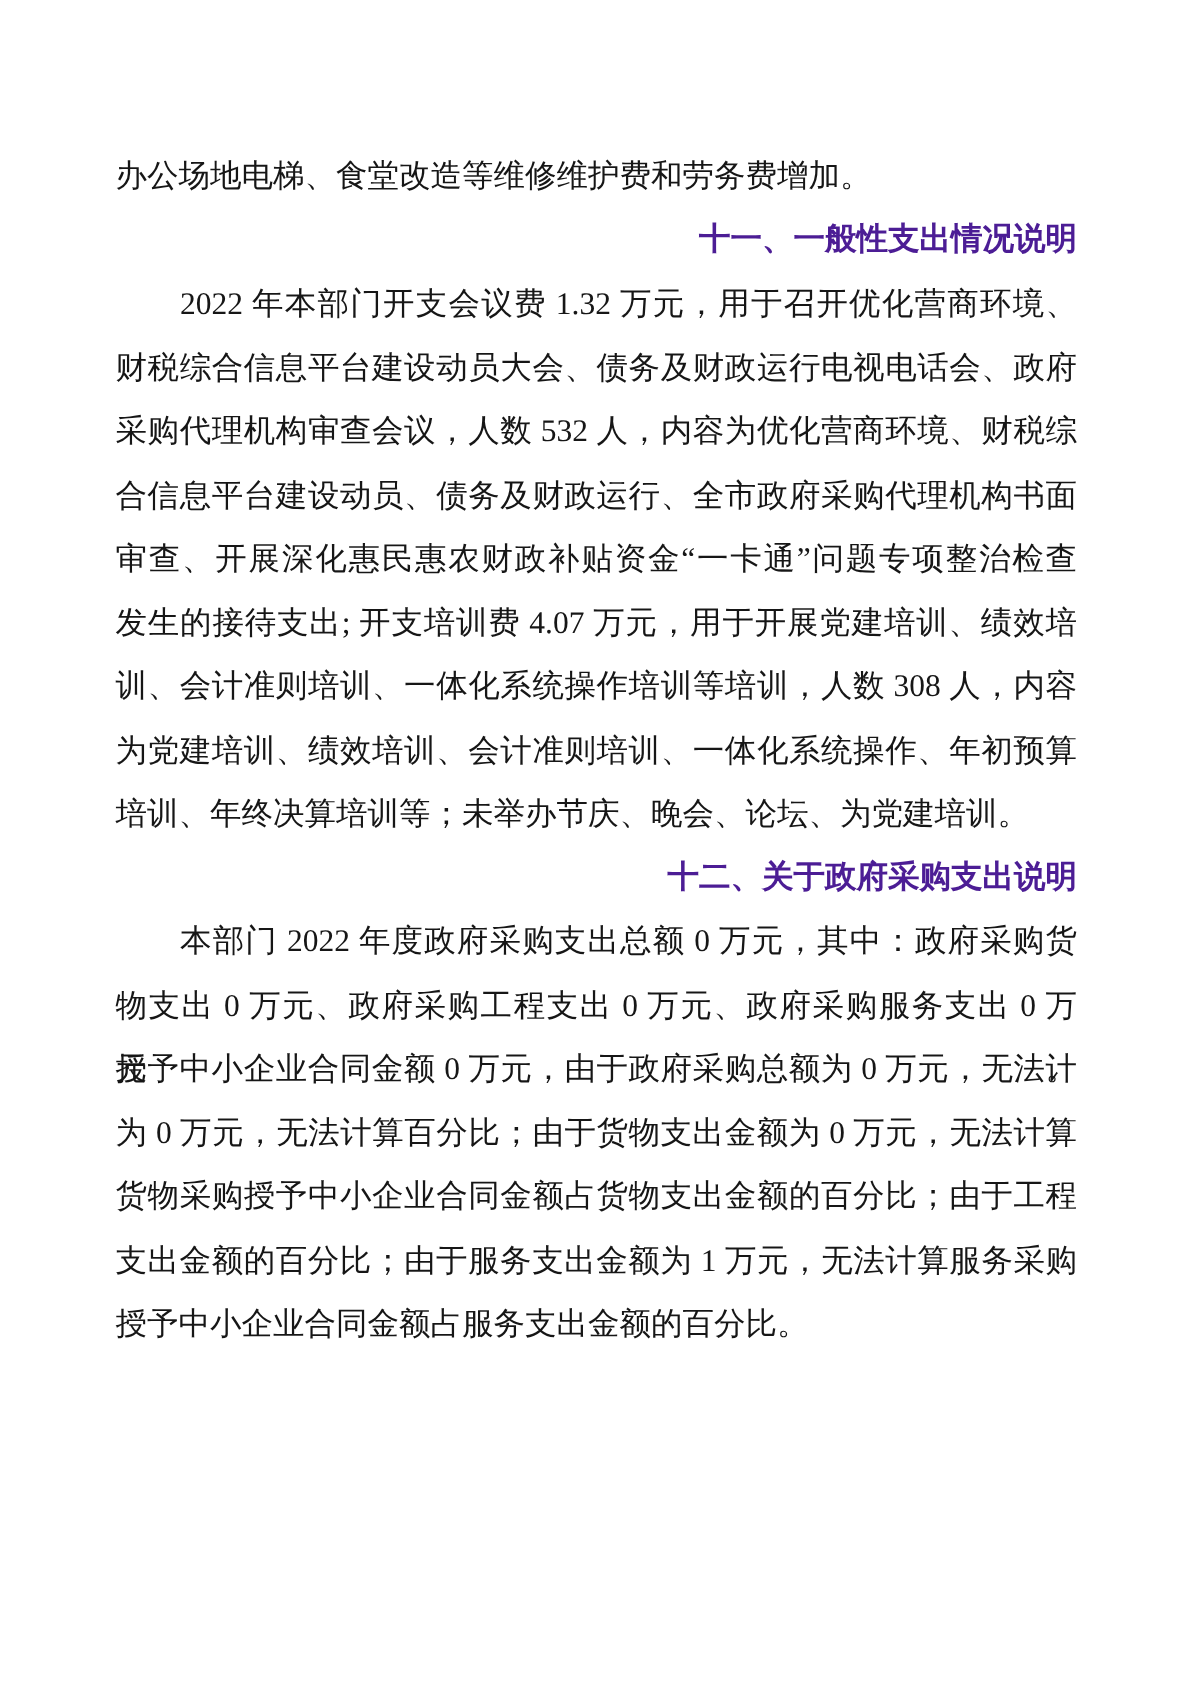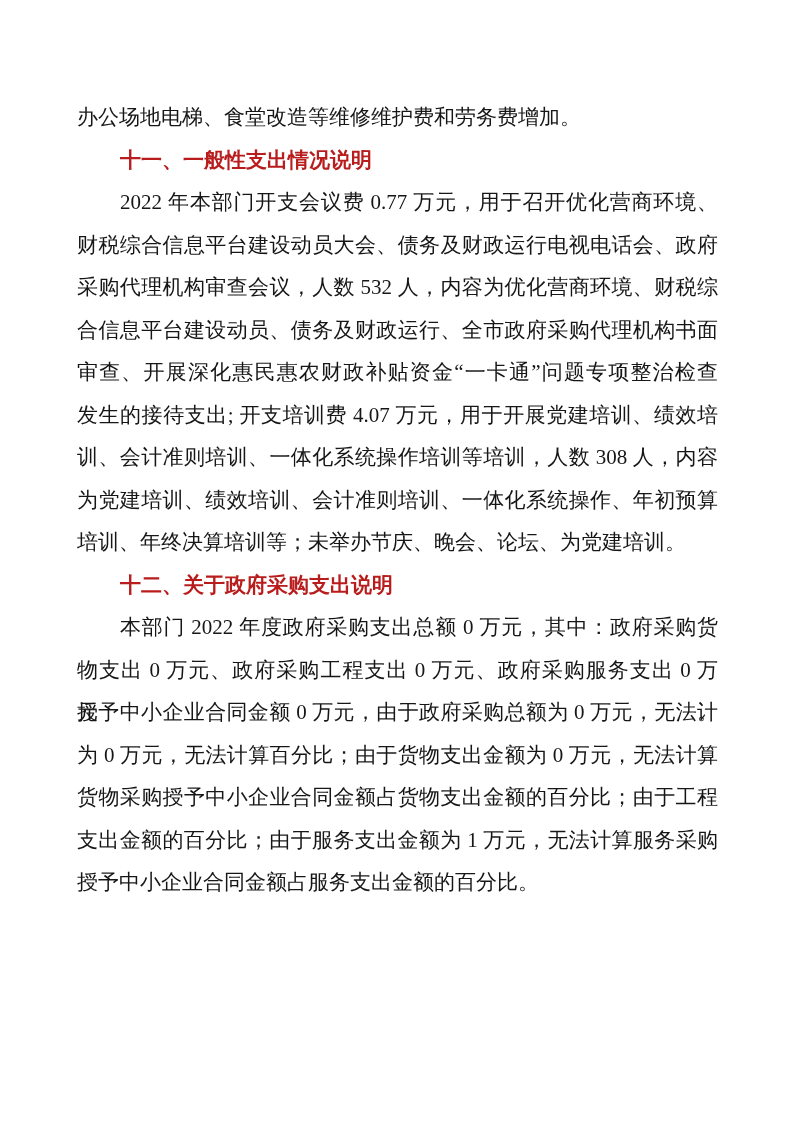--- a/index.html
+++ b/index.html
@@ -26,21 +26,22 @@
     font-size: 21px;
     color: #161616;
     font-family: "Liberation Serif", "DejaVu Serif", serif;
     white-space: nowrap;
     overflow: visible;
   }
   .line.heading {
     font-family: "Liberation Sans", "DejaVu Sans", sans-serif;
     font-weight: 700;
     font-size: 21px;
-    color: #b91c1c;
+    color: #4c1d95;
+    text-align: right;
   }
   .line.indent {
     text-indent: 43px;
   }
   .line.fill {
     white-space: normal;
     text-align: justify;
     text-align-last: justify;
     text-justify: inter-character;
   }
@@ -59,21 +60,21 @@
 </head>
 <body>
 
 <div class="page">
   <div class="content">
 
     <div class="line body">办公场地电梯、食堂改造等维修维护费和劳务费增加。</div>
 
     <div class="line heading indent">十一、一般性支出情况说明</div>
 
-    <div class="line body fill indent">2022 年本部门开支会议费 0.77 万元，用于召开优化营商环境、</div>
+    <div class="line body fill indent">2022 年本部门开支会议费 1.32 万元，用于召开优化营商环境、</div>
     <div class="line body fill">财税综合信息平台建设动员大会、债务及财政运行电视电话会、政府</div>
     <div class="line body fill">采购代理机构审查会议，人数 532 人，内容为优化营商环境、财税综</div>
     <div class="line body fill">合信息平台建设动员、债务及财政运行、全市政府采购代理机构书面</div>
     <div class="line body fill">审查、开展深化惠民惠农财政补贴资金“一卡通”问题专项整治检查</div>
     <div class="line body fill">发生的接待支出; 开支培训费 4.07 万元，用于开展党建培训、绩效培</div>
     <div class="line body fill">训、会计准则培训、一体化系统操作培训等培训，人数 308 人，内容</div>
     <div class="line body fill">为党建培训、绩效培训、会计准则培训、一体化系统操作、年初预算</div>
     <div class="line body">培训、年终决算培训等；未举办节庆、晚会、论坛、为党建培训。</div>
 
     <div class="line heading indent">十二、关于政府采购支出说明</div>

